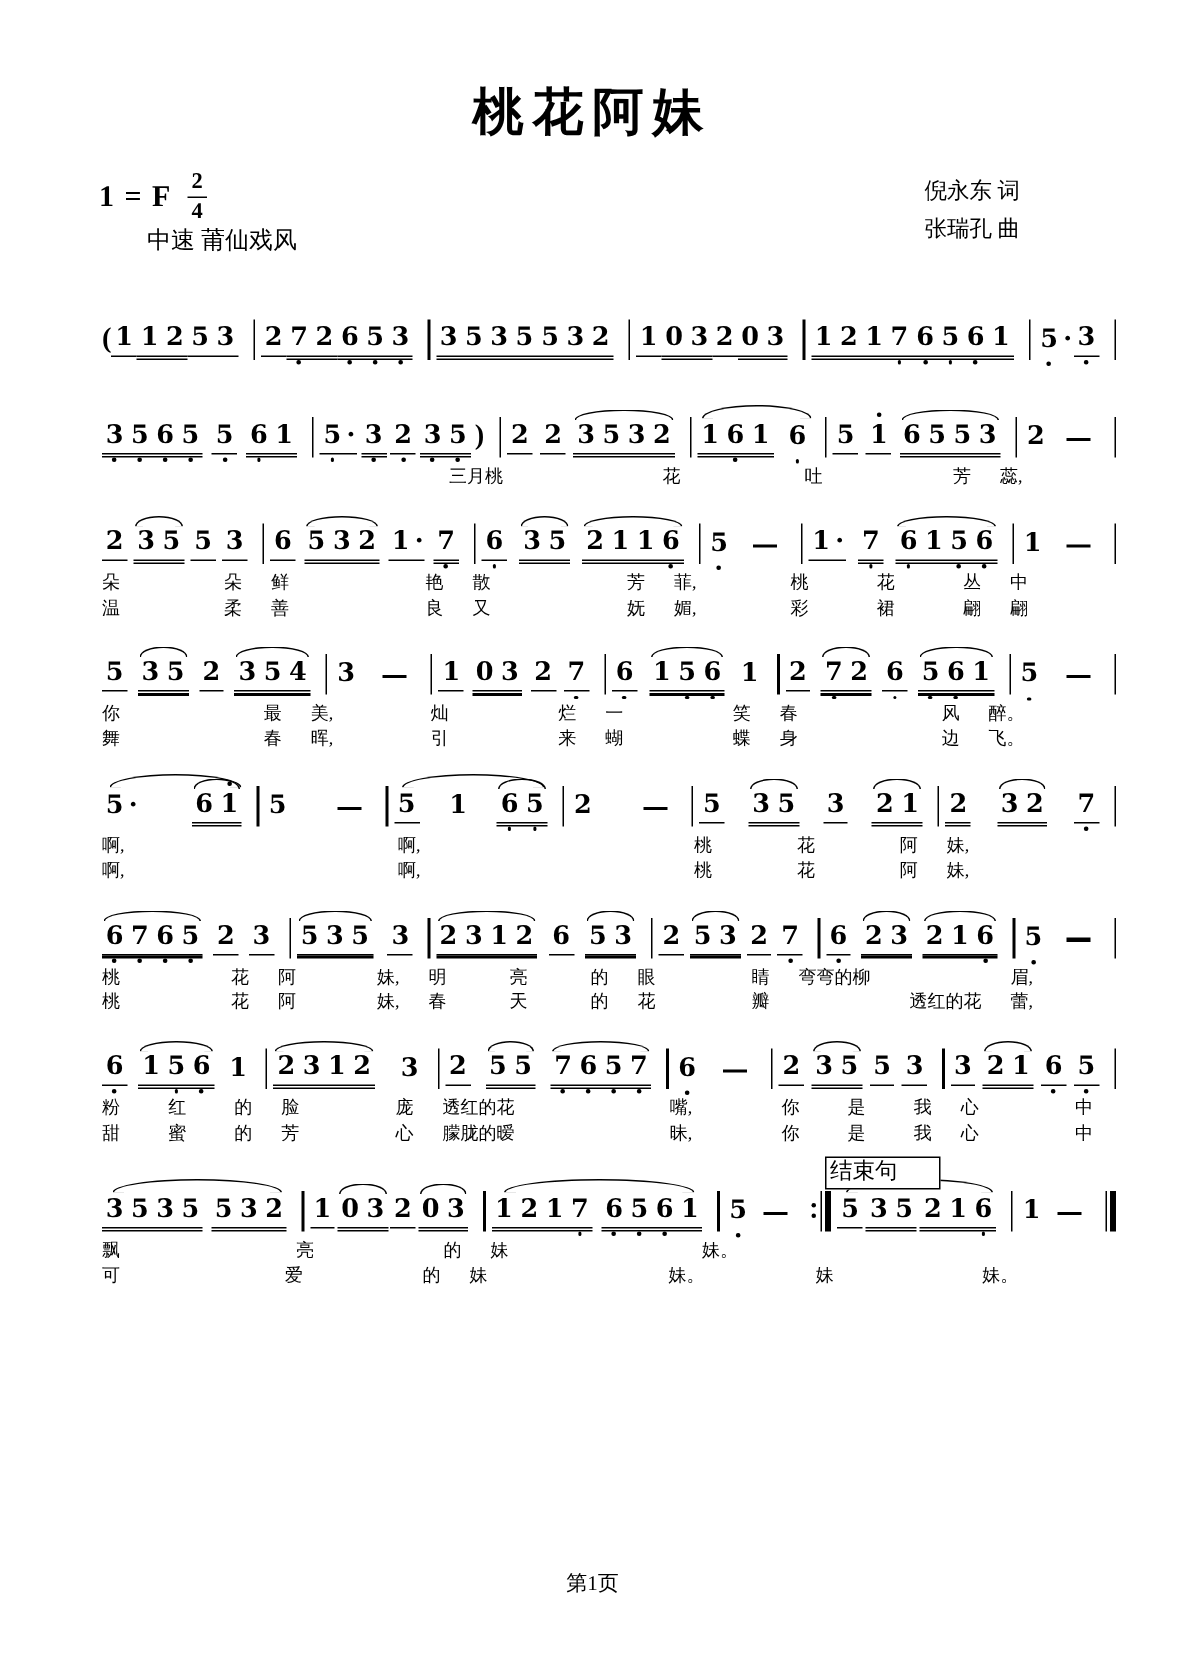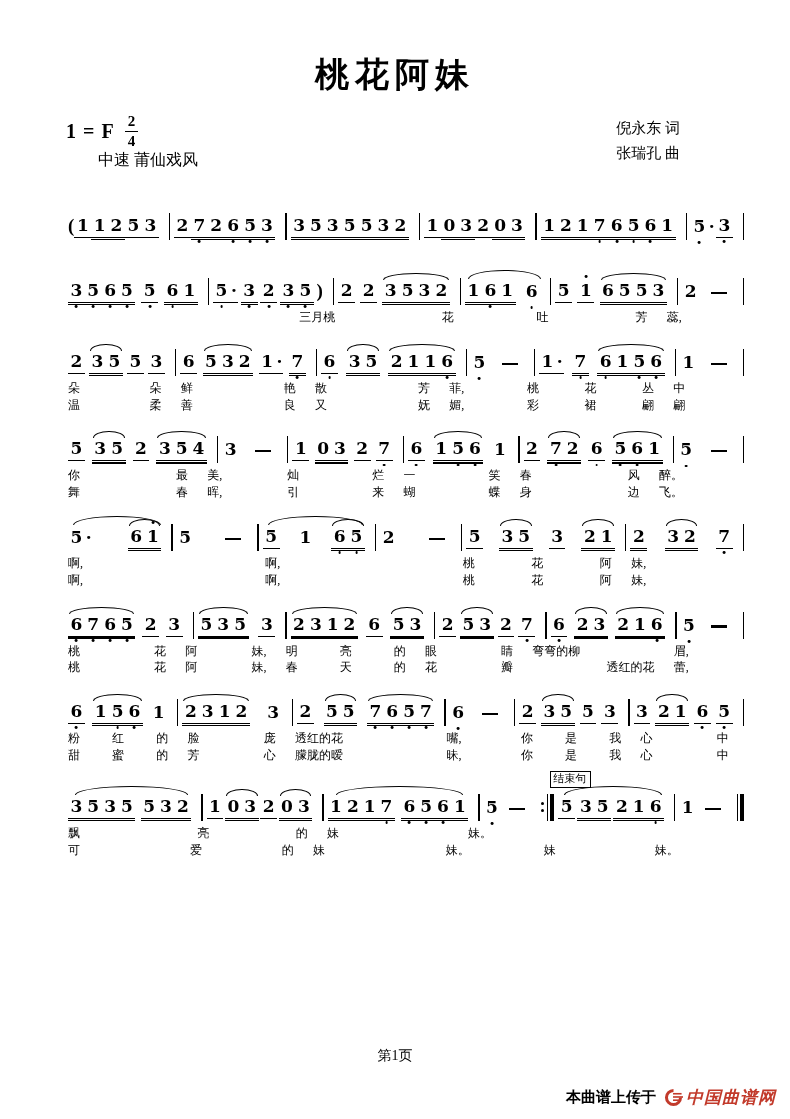--- a/index.html
+++ b/index.html
@@ -44,22 +44,22 @@
   .bline.thick{width:4px;}
   .rep-dots{display:flex;flex-direction:column;gap:4px;margin-right:1px;}
   .rep-dots .dot{width:3px;height:3px;border-radius:50%;background:#000;}
   .bar-spacer{width:1.3px;flex:0 0 auto;}
   .bar-spacer.wide{width:13px;}
   .bar-spacer.med{width:8px;}
   .lyric-row{display:flex;margin-top:8px;font-size:12px;line-height:1.15;}
   .lyric-row + .lyric-row{margin-top:3px;}
   .lyric-cell{display:flex;justify-content:space-between;padding:0 14px 0 4px;
               white-space:nowrap;min-width:0;overflow:visible;}
-  .ending-label{position:absolute;top:-27px;left:-4px;font-size:11px;font-weight:400;
-                border:1px solid #000;padding:0 4px 1px 2px;line-height:1.25;background:#fff;
+  .ending-label{position:absolute;top:-27px;left:-4px;font-size:15px;font-weight:400;
+                border:1px solid #000;padding:0 28px 1px 2px;line-height:1.25;background:#fff;
                 white-space:nowrap;z-index:2;}
   .page-num{position:absolute;left:0;right:0;bottom:54px;text-align:center;font-size:14px;}
   .site-footer{position:absolute;right:14px;bottom:10px;display:flex;align-items:center;gap:8px;}
   .upload-note{font-size:15px;font-weight:700;font-family:"Liberation Sans","DejaVu Sans",sans-serif;}
   .logo{display:inline-flex;align-items:center;gap:3px;}
   .site-name{font-size:17px;font-weight:700;font-style:italic;letter-spacing:1px;}
 </style>
 </head>
 <body>
 
@@ -872,25 +872,13 @@
           <div class="lyric-cell" style="flex-grow: 4;">
             <span>妹。</span>
           </div>
           <div class="bar-spacer med"></div>
         </div>
       </div>
     </div>
 
   <div class="page-num">第1页</div>
 
-  <div class="site-footer">
-    <span class="upload-note">本曲谱上传于</span>
-    <span class="logo">
-      <svg width="19" height="19" viewBox="0 0 20 20">
-        <path d="M10 1a9 9 0 1 0 9 9h-3.2a5.8 5.8 0 1 1-5.8-5.8z" fill="#c23a2b"></path>
-        <rect x="9.5" y="5.2" width="9" height="1.7" fill="#c23a2b"></rect>
-        <rect x="9.5" y="8.6" width="10.5" height="1.7" fill="#c23a2b"></rect>
-        <rect x="9.5" y="12" width="7.5" height="1.7" fill="#c23a2b"></rect>
-      </svg>
-      <span class="site-name" style="color:#c23a2b;">中国曲谱网</span>
-    </span>
-  </div>
 </div>
 
 </body></html>

